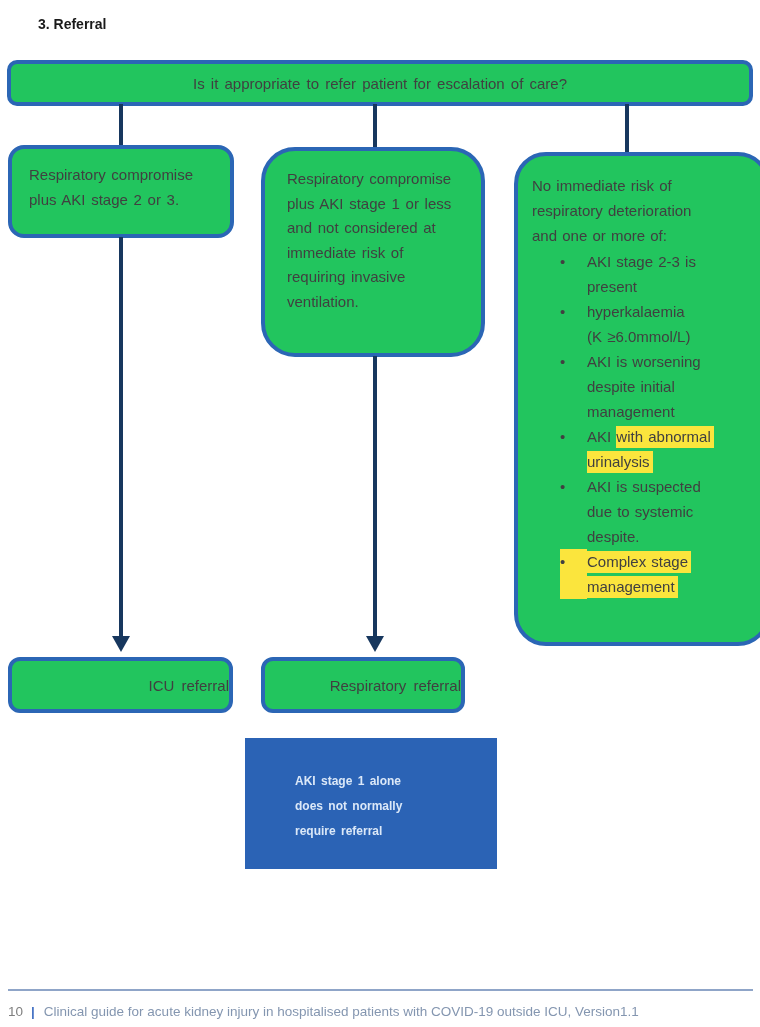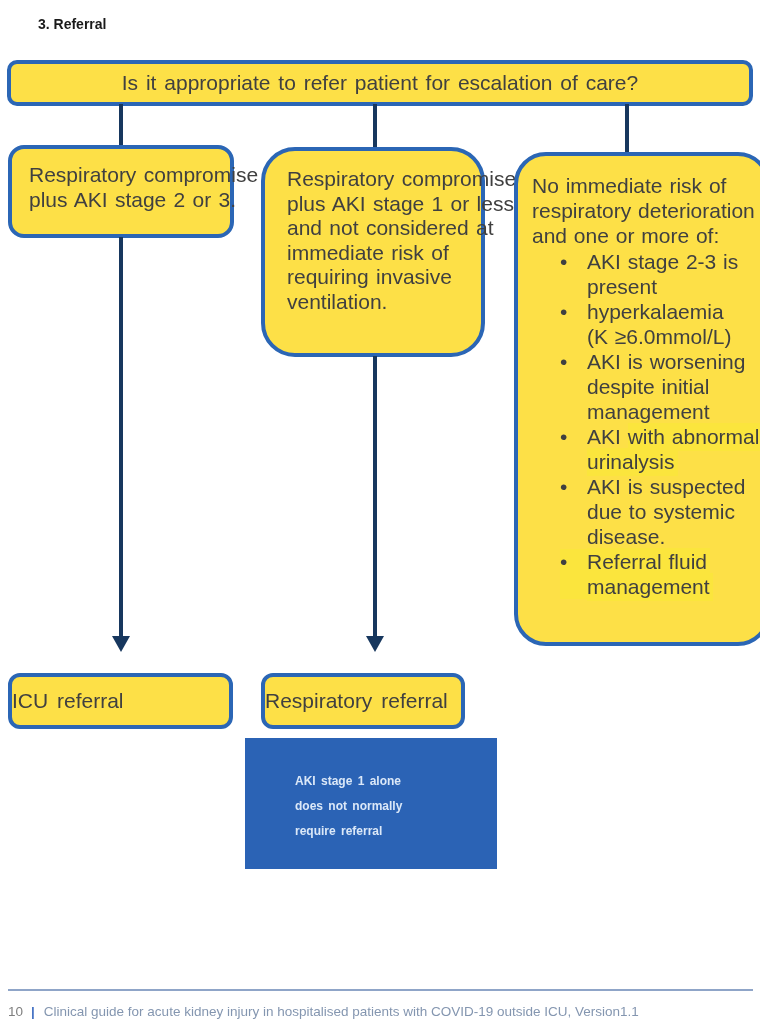--- a/index.html
+++ b/index.html
@@ -17,21 +17,21 @@
   html,body{margin:0;padding:0;background:#ffffff;}
   .page{
     position:relative;width:760px;height:1027px;background:#ffffff;overflow:hidden;
     font-family:"Liberation Sans","DejaVu Sans",sans-serif;color:var(--ink);
   }
   .heading{
     position:absolute;left:38px;top:16px;font-size:14px;font-weight:bold;color:#1a1a1a;
   }
   .fcbox{
     position:absolute;box-sizing:border-box;border:4px solid var(--border-blue);
-    background:#fde047;font-size:21px;color:var(--ink);
+    background:#22c55e;font-size:15px;color:var(--ink);
   }
   .qbox{
     left:7px;top:60px;width:746px;height:46px;border-radius:10px;
     display:flex;align-items:center;justify-content:center;word-spacing:2px;
   }
   .box-left{
     left:8px;top:145px;width:226px;height:93px;border-radius:16px;
     padding:13px 0 0 17px;line-height:25px;word-spacing:1.5px;
   }
   .box-mid{
@@ -56,21 +56,21 @@
   .aline1{left:119px;top:237px;height:399px;}
   .aline2{left:373px;top:356px;height:280px;}
   .arrow-head{
     position:absolute;width:0;height:0;
     border-left:9px solid transparent;border-right:9px solid transparent;
     border-top:16px solid var(--navy);
   }
   .ahead1{left:112px;top:636px;}
   .ahead2{left:366px;top:636px;}
   .outcome{
-    display:flex;align-items:center;justify-content:flex-start;border-radius:12px;word-spacing:3px;margin-top:16px;
+    display:flex;align-items:center;justify-content:flex-end;border-radius:12px;word-spacing:3px;
   }
   .out-icu{left:8px;top:657px;width:225px;height:56px;}
   .out-resp{left:261px;top:657px;width:204px;height:56px;}
   .out-neph{left:513px;top:655px;width:231px;height:58px;}
   .note{
     position:absolute;left:245px;top:738px;width:252px;height:131px;box-sizing:border-box;
     background:var(--note-blue);color:var(--note-text);font-weight:bold;font-size:12px;
     padding:31px 0 0 50px;line-height:25px;word-spacing:2px;
   }
   .rule{position:absolute;left:8px;top:989px;width:745px;height:2px;background:var(--rule);}
@@ -142,27 +142,27 @@
         <div class="btext">
           <span class="line"><span>AKI </span><span class="hl">with abnormal</span></span>
           <span class="line"><span class="hl">urinalysis</span></span>
         </div>
       </li>
       <li>
         <span class="dot">•</span>
         <div class="btext">
           <span class="line">AKI is suspected</span>
           <span class="line">due to systemic</span>
-          <span class="line">disease.</span>
+          <span class="line">despite.</span>
         </div>
       </li>
       <li>
         <span class="dot hl-dot">•</span>
         <div class="btext">
-          <span class="line"><span class="hl">Referral fluid</span></span>
+          <span class="line"><span class="hl">Complex stage</span></span>
           <span class="line"><span class="hl">management</span></span>
         </div>
       </li>
     </ul>
   </div>
 
   <div class="arrow-line aline1"></div>
   <div class="arrow-head ahead1"></div>
   <div class="arrow-line aline2"></div>
   <div class="arrow-head ahead2"></div>

